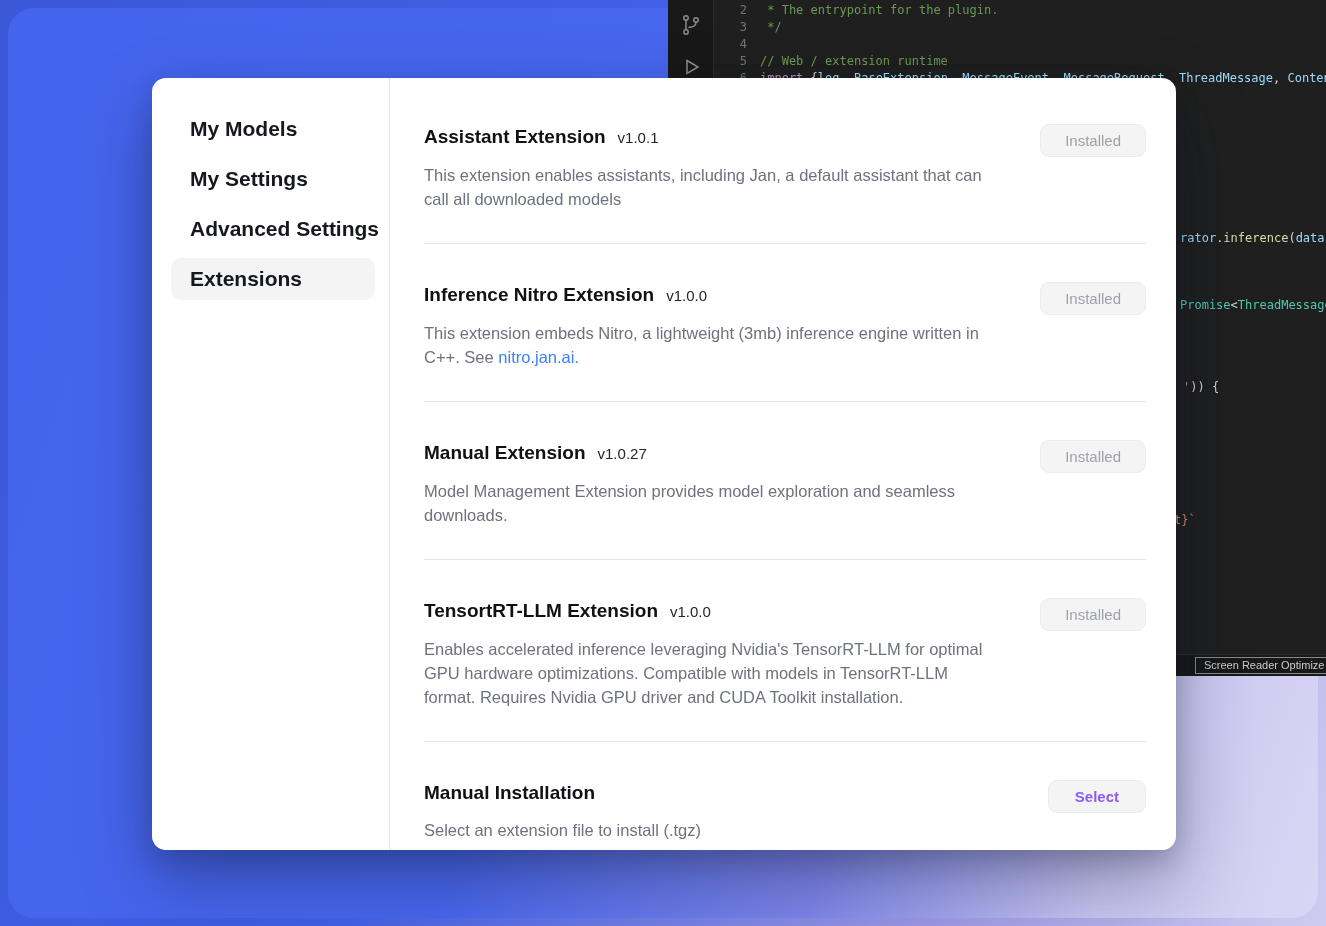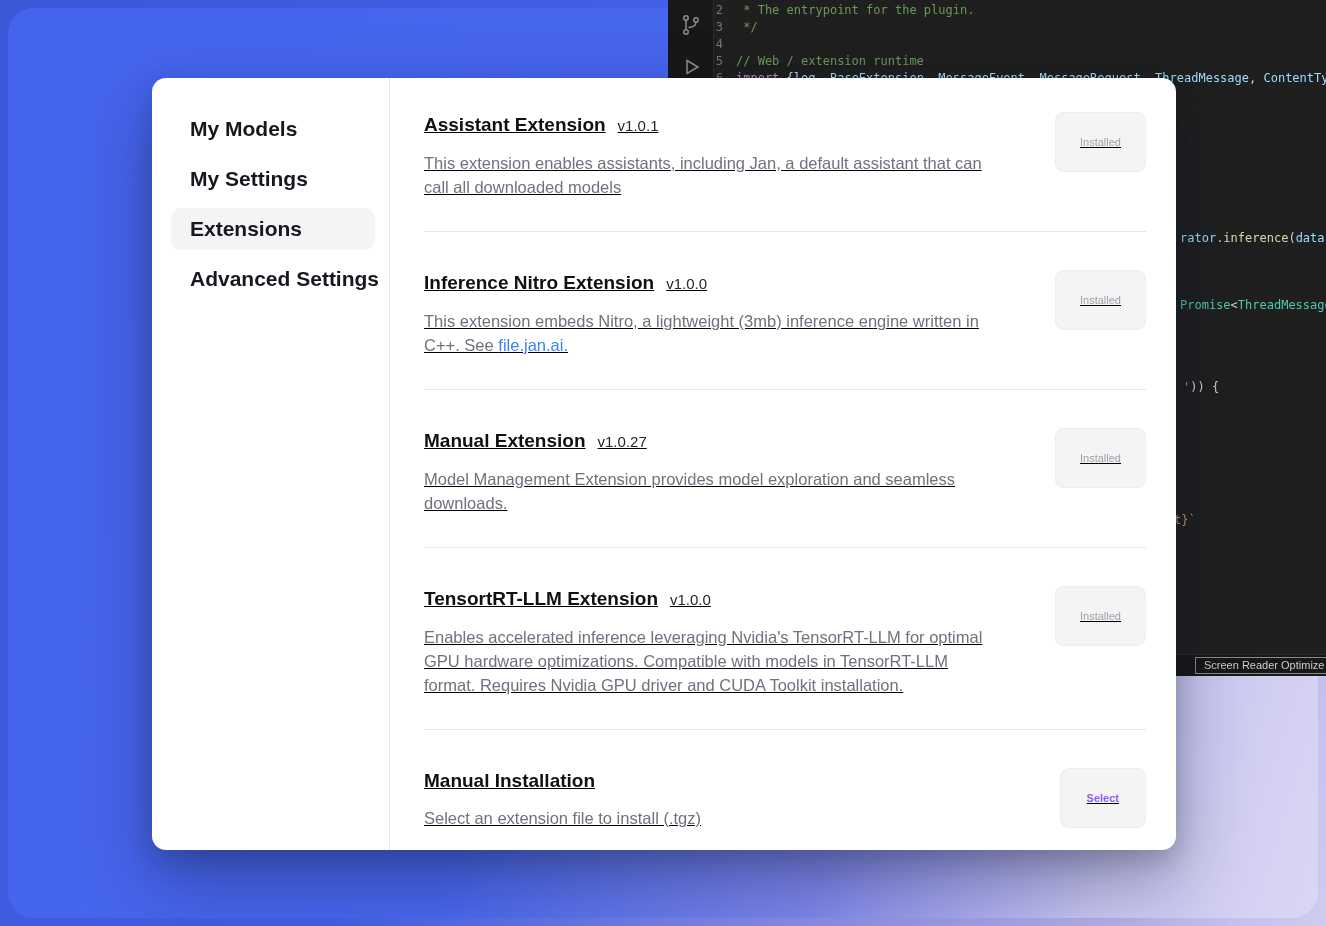--- a/index.html
+++ b/index.html
@@ -25,21 +25,21 @@
   }
   .activity-bar {
     position:absolute; left:0; top:0; width:46px; height:654px;
     background:#181818; border-right:1px solid #2b2b2b;
   }
   .ab-icon { position:absolute; left:11px; width:24px; height:24px; color:#8d8d8d; }
   .ab-icon svg { width:24px; height:24px; display:block; }
   .ab-icon.i1 { top:13px; }
   .ab-icon.i2 { top:55px; }
 
-  .code-area { position:absolute; left:31px; top:2px; right:0; }
+  .code-area { position:absolute; left:55px; top:2px; right:0; }
   .code-line { height:17px; line-height:17px; white-space:pre; }
   .ln { display:inline-block; width:24px; text-align:right; color:#6e7681; margin-right:13px; }
 
   .code-frag { position:absolute; white-space:pre; line-height:16px; }
   .frag1 { left:512px; top:230px; }
   .frag2 { left:512px; top:297px; }
   .frag3 { left:515px; top:379px; }
   .frag4 { left:506px; top:512px; }
 
   .tok-comment { color:#6a9955; }
@@ -72,37 +72,37 @@
     width:238px; flex-shrink:0; border-right:1px solid #e7e7ea;
     padding:30px 14px 0 19px;
   }
   .side-item {
     height:42px; line-height:42px; padding:0 19px; margin-bottom:8px;
     border-radius:10px; font-size:21px; font-weight:700; color:#15181e;
     cursor:default; white-space:nowrap;
   }
   .side-item.active { background:#f4f4f5; }
 
-  .content { flex:1; padding:26px 30px 0 34px;text-decoration:underline; }
+  .content { flex:1; padding:38px 30px 0 34px; }
   .ext-row {
     display:flex; justify-content:space-between; align-items:flex-start;
     padding:38px 0 32px; border-top:1px solid #e7e7ea;
   }
   .ext-row.first { border-top:none; padding-top:8px; }
   .row-text { width:575px; }
   .ext-title { display:flex; align-items:baseline; gap:12px; line-height:26px; }
   .ext-name { font-size:19px; font-weight:700; color:#0f1115; }
   .ext-version { font-size:15px; font-weight:400; color:#23262c; }
   .ext-desc { margin-top:12px; font-size:16.5px; line-height:24px; color:#6d727e; }
   .link { color:#3b82f6; cursor:pointer; }
   .btn {
-    height:60px; padding:0 24px; border-radius:9px;
+    height:33px; padding:0 24px; border-radius:9px;
     background:#f4f4f5; border:1px solid #ececee;
     font-family:"Liberation Sans", sans-serif;
-    font-size:11px; font-weight:500; color:#9da1aa;
+    font-size:15px; font-weight:500; color:#9da1aa;
     display:flex; align-items:center; flex-shrink:0; cursor:default;
   }
   .btn.select { color:#8b5cf6; font-weight:700; padding:0 26px; cursor:pointer; }
 </style>
 </head>
 <body>
 
 <div class="blue-window"></div>
 
 <div class="editor">
@@ -138,22 +138,22 @@
   <div class="statusbar">
     <span class="sb-item">go</span>
     <span class="sb-box">Screen Reader Optimize</span>
   </div>
 </div>
 
 <div class="card">
   <div class="sidebar">
     <div class="side-item">My Models</div>
     <div class="side-item">My Settings</div>
+    <div class="side-item">Advanced Settings</div>
     <div class="side-item active">Extensions</div>
-    <div class="side-item">Advanced Settings</div>
   </div>
 
   <div class="content">
 
     <div class="ext-row first">
       <div class="row-text">
         <div class="ext-title">
           <span class="ext-name">Assistant Extension</span>
           <span class="ext-version">v1.0.1</span>
         </div>
@@ -161,21 +161,21 @@
       </div>
       <button class="btn">Installed</button>
     </div>
 
     <div class="ext-row">
       <div class="row-text">
         <div class="ext-title">
           <span class="ext-name">Inference Nitro Extension</span>
           <span class="ext-version">v1.0.0</span>
         </div>
-        <div class="ext-desc"><span>This extension embeds Nitro, a lightweight (3mb) inference engine written in C++. See </span><span class="link">file.jan.ai.</span></div>
+        <div class="ext-desc"><span>This extension embeds Nitro, a lightweight (3mb) inference engine written in C++. See </span><span class="link">nitro.jan.ai.</span></div>
       </div>
       <button class="btn">Installed</button>
     </div>
 
     <div class="ext-row">
       <div class="row-text">
         <div class="ext-title">
           <span class="ext-name">Manual Extension</span>
           <span class="ext-version">v1.0.27</span>
         </div>

